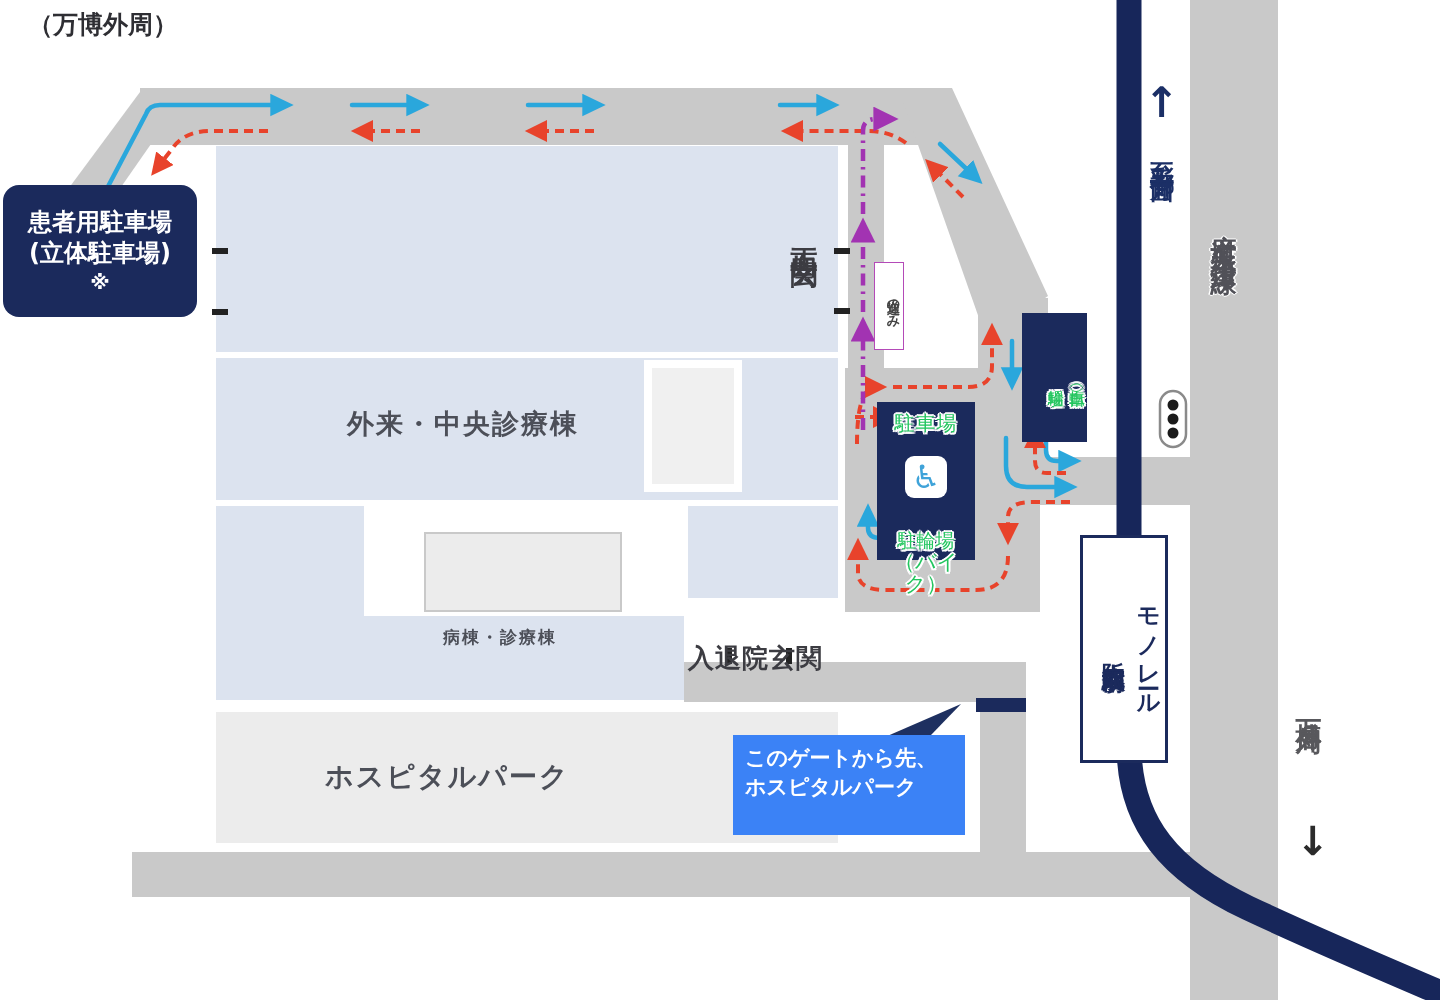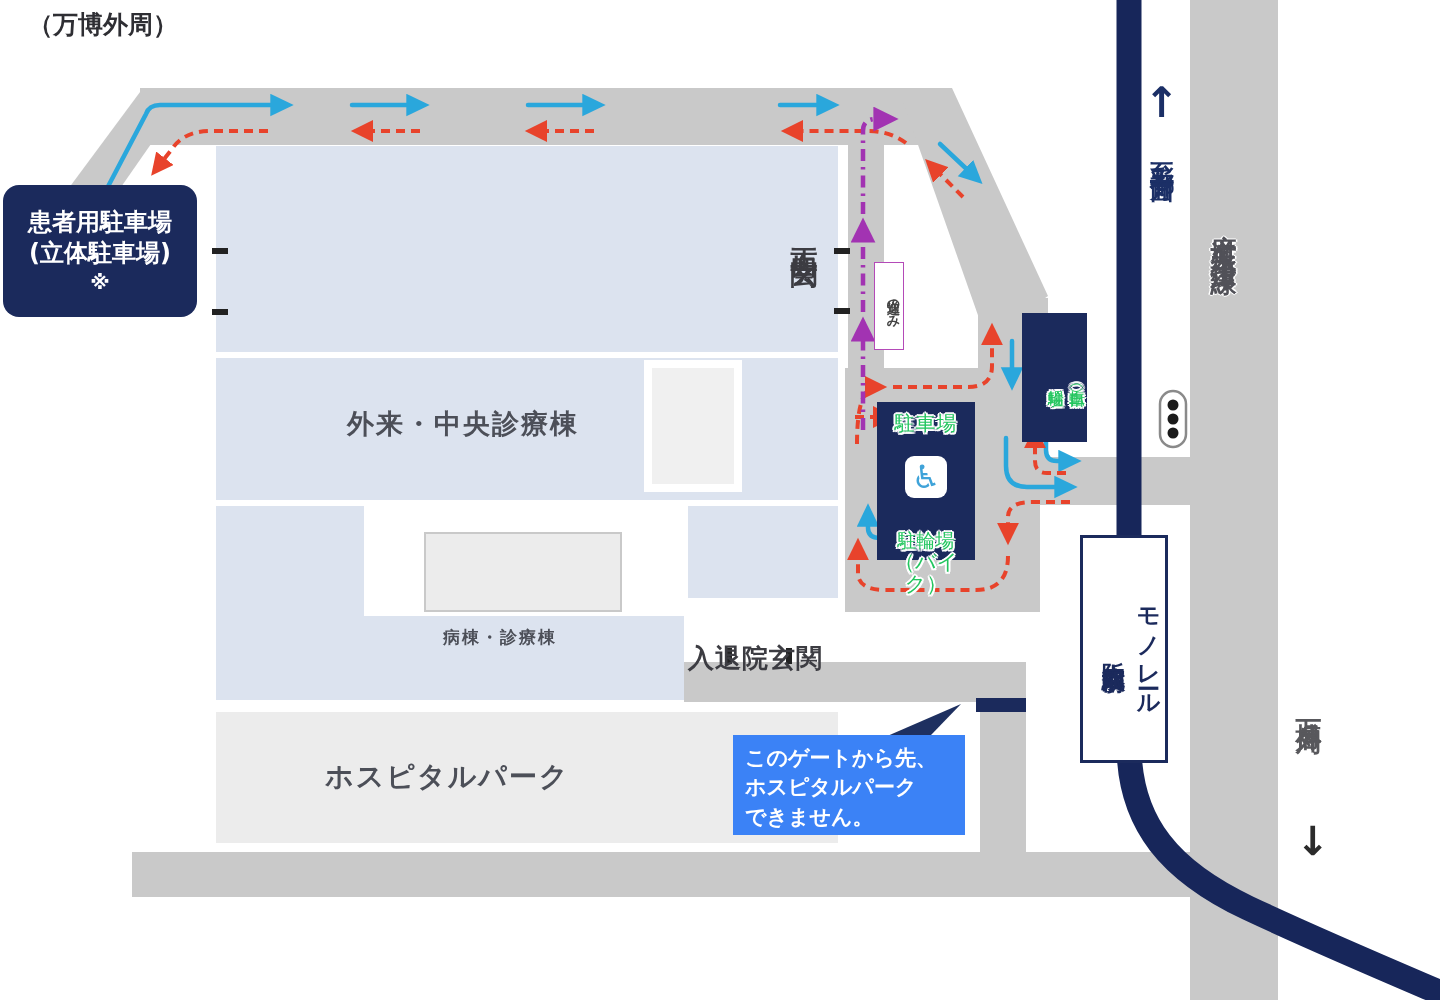--- a/index.html
+++ b/index.html
@@ -168,16 +168,15 @@
 
   <div class="abs z3 vtext" style="left:1292px;top:698px;color:#58585C;font-size:26px;font-weight:bold;letter-spacing:4px;">万博外周</div>
   <div class="abs z3" style="left:1296px;top:818px;color:#2B2B2B;font-size:40px;font-weight:bold;">↓</div>
 
   <div class="abs z3" style="left:885px;top:704px;width:76px;height:33px;background:#1E3060;
               clip-path:polygon(100% 0, 0 100%, 58% 100%);"></div>
   <div class="abs z3" style="left:733px;top:735px;width:232px;height:100px;background:#3b82f6;color:#fff;
               font-size:21px;font-weight:bold;line-height:1.4;padding:9px 12px;box-sizing:border-box;">
     <div>このゲートから先、</div>
     <div>ホスピタルパーク</div>
-    <div>できません。</div>
   </div>
 
 </div>
 
 </body></html>

